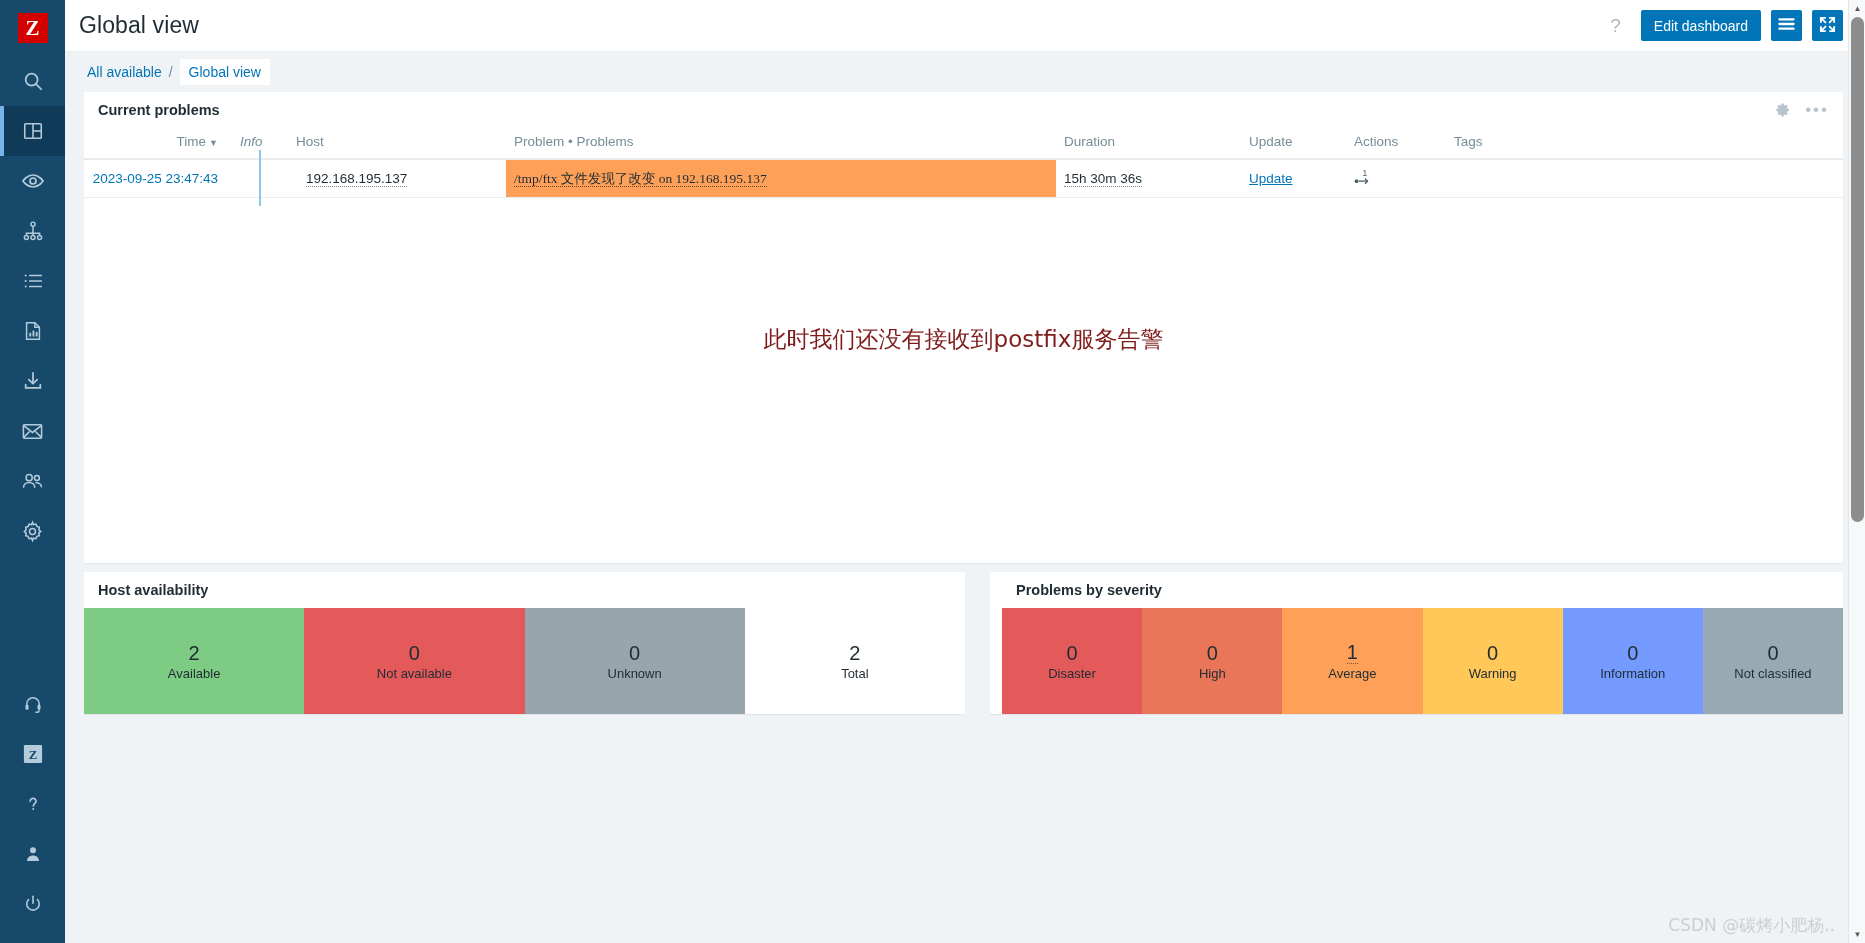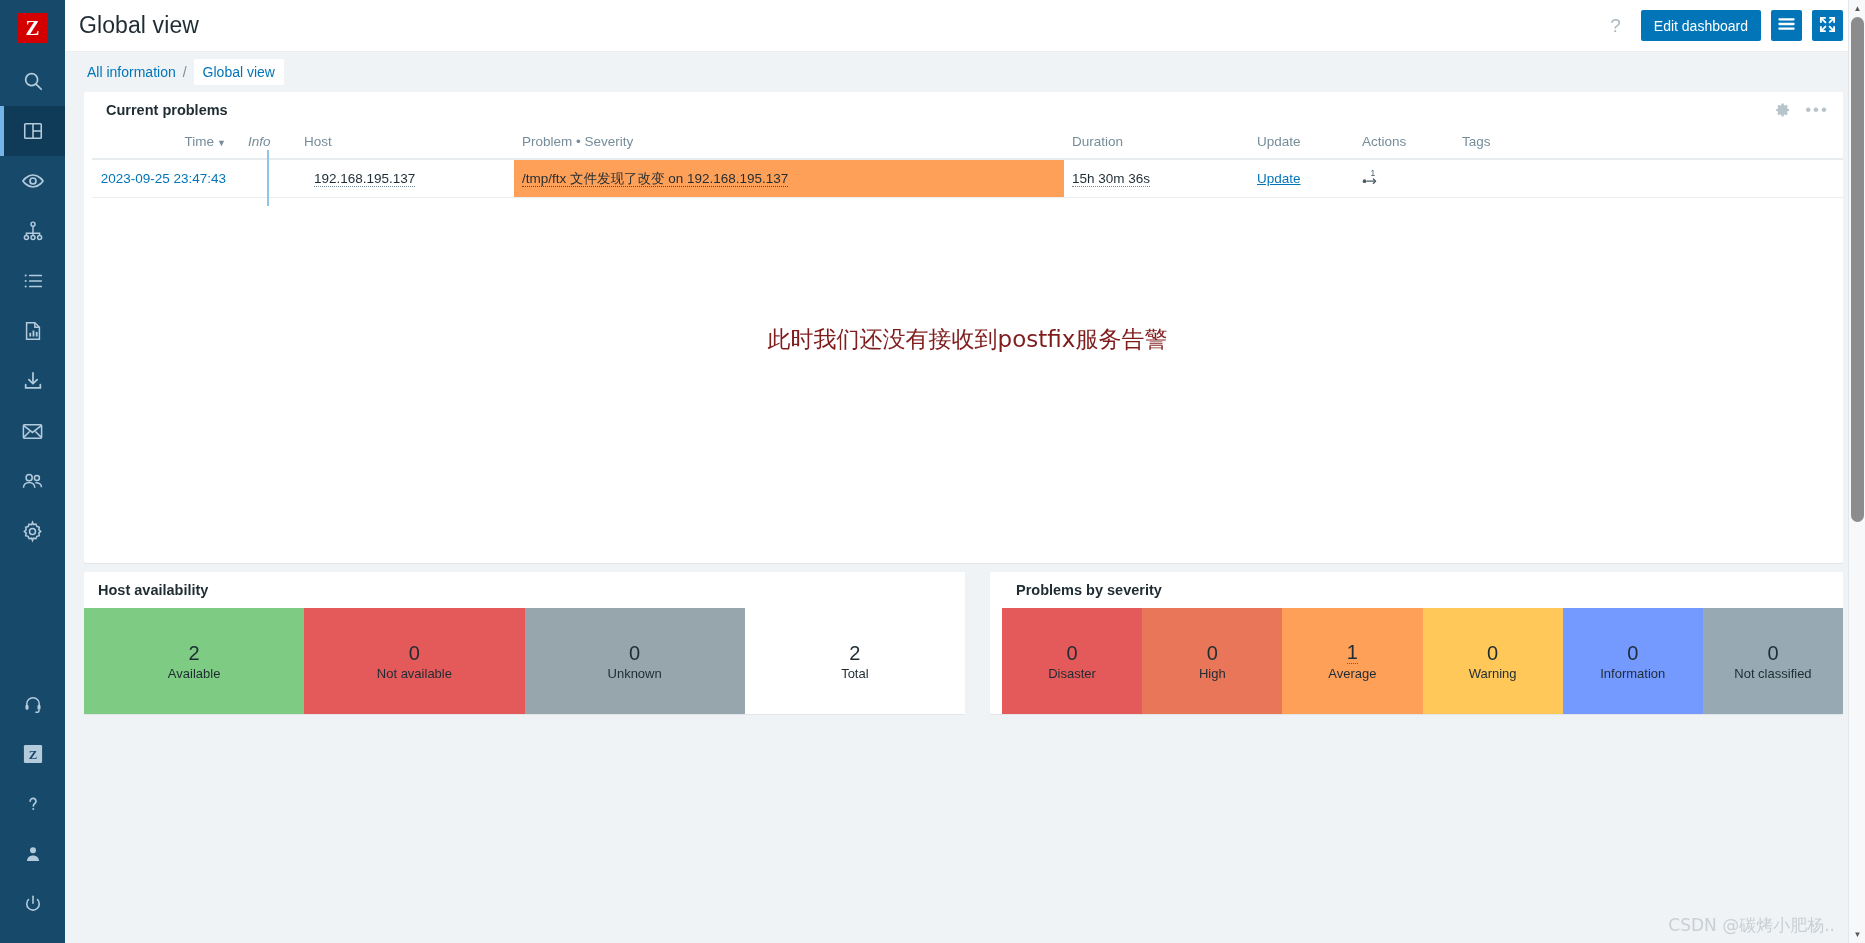--- a/index.html
+++ b/index.html
@@ -104,21 +104,20 @@
   .content {
     flex: 1 1 auto; overflow: hidden; padding: 0 22px 0 19px;
     position: relative;
   }
 
   
   .widget {
     background: #fff; border-radius: 2px;
     margin-bottom: 9px;
     box-shadow: 0 1px 1px rgba(0,0,0,.06);
-    padding-left: 8px;
   }
   .widget-head {
     height: 36px; display: flex; align-items: center;
     padding: 0 14px 0 14px;
   }
   .widget-title {
     font-size: 14.5px; font-weight: bold; color: #1f2c33;
   }
   .widget-tools { margin-left: auto; display: flex; align-items: center; gap: 14px; }
   .tool-ico { color: #b8c4cb; cursor: pointer; display: flex; }
@@ -157,21 +156,21 @@
   .info-line {
     position: absolute; left: 50%; top: -10px; width: 2px; height: 56px;
     background: #8ec6ea; transform: translateX(-50%);
   }
   .info-dot {
     position: relative; z-index: 2;
     width: 9px; height: 9px; border-radius: 50%;
     background: #0275b8; margin: 0 auto;
   }
   .sev-average { background: #ffa059; }
-  .sev-average .dotted { border-bottom-color: #6b4419; }
+  .sev-average .dotted { border-bottom-color: #6b4419; font-family: Liberation Serif, serif; }
   td.sev-average { color: #1f2c33; }
   .act-ico {
     display: inline-flex; align-items: flex-end; gap: 1px;
     color: #4a5c66; font-size: 12px;
   }
 
   .annot {
     position: absolute; left: 0; right: 0; top: 196px;
     text-align: center;
     color: #7f1d1d; font-size: 23px;
@@ -420,21 +419,21 @@
             <svg width="17" height="17" viewBox="0 0 18 18" fill="none" stroke="#fff" stroke-width="2" stroke-linecap="round">
               <path d="M2 6.4V2h4.4M11.6 2H16v4.4M16 11.6V16h-4.4M6.4 16H2v-4.4"></path>
               <path d="M2.6 2.6l4.2 4.2M15.4 2.6l-4.2 4.2M15.4 15.4l-4.2-4.2M2.6 15.4l4.2-4.2"></path>
             </svg>
           </span>
         </button>
       </div>
     </div>
 
     <div class="crumbs">
-      <span class="crumb-link">All information</span>
+      <span class="crumb-link">All available</span>
       <span class="crumb-sep">/</span>
       <span class="crumb-active">Global view</span>
     </div>
 
     <div class="content">
 
       <div class="widget">
         <div class="widget-head">
           <div class="widget-title">Current problems</div>
           <div class="widget-tools">
@@ -450,21 +449,21 @@
 
         <div class="prob-wrap">
           <table class="prob">
             <thead>
               <tr>
                 <th class="th-time">
                   <span>Time</span><span class="sort-arrow">▼</span>
                 </th>
                 <th class="th-info">Info</th>
                 <th class="th-host">Host</th>
-                <th class="th-prob">Problem • Severity</th>
+                <th class="th-prob">Problem • Problems</th>
                 <th class="th-dur">Duration</th>
                 <th class="th-upd">Update</th>
                 <th class="th-act">Actions</th>
                 <th class="th-tags">Tags</th>
               </tr>
             </thead>
             <tbody>
               <tr>
                 <td class="td-time">
                   <span class="link-blue">2023-09-25 23:47:43</span>

